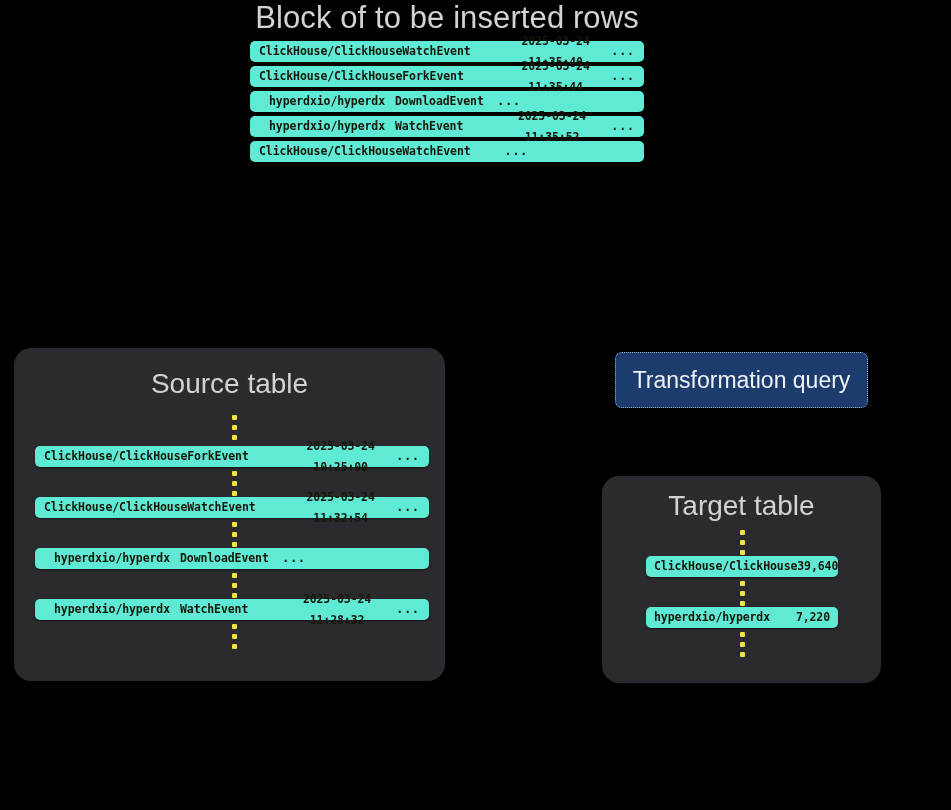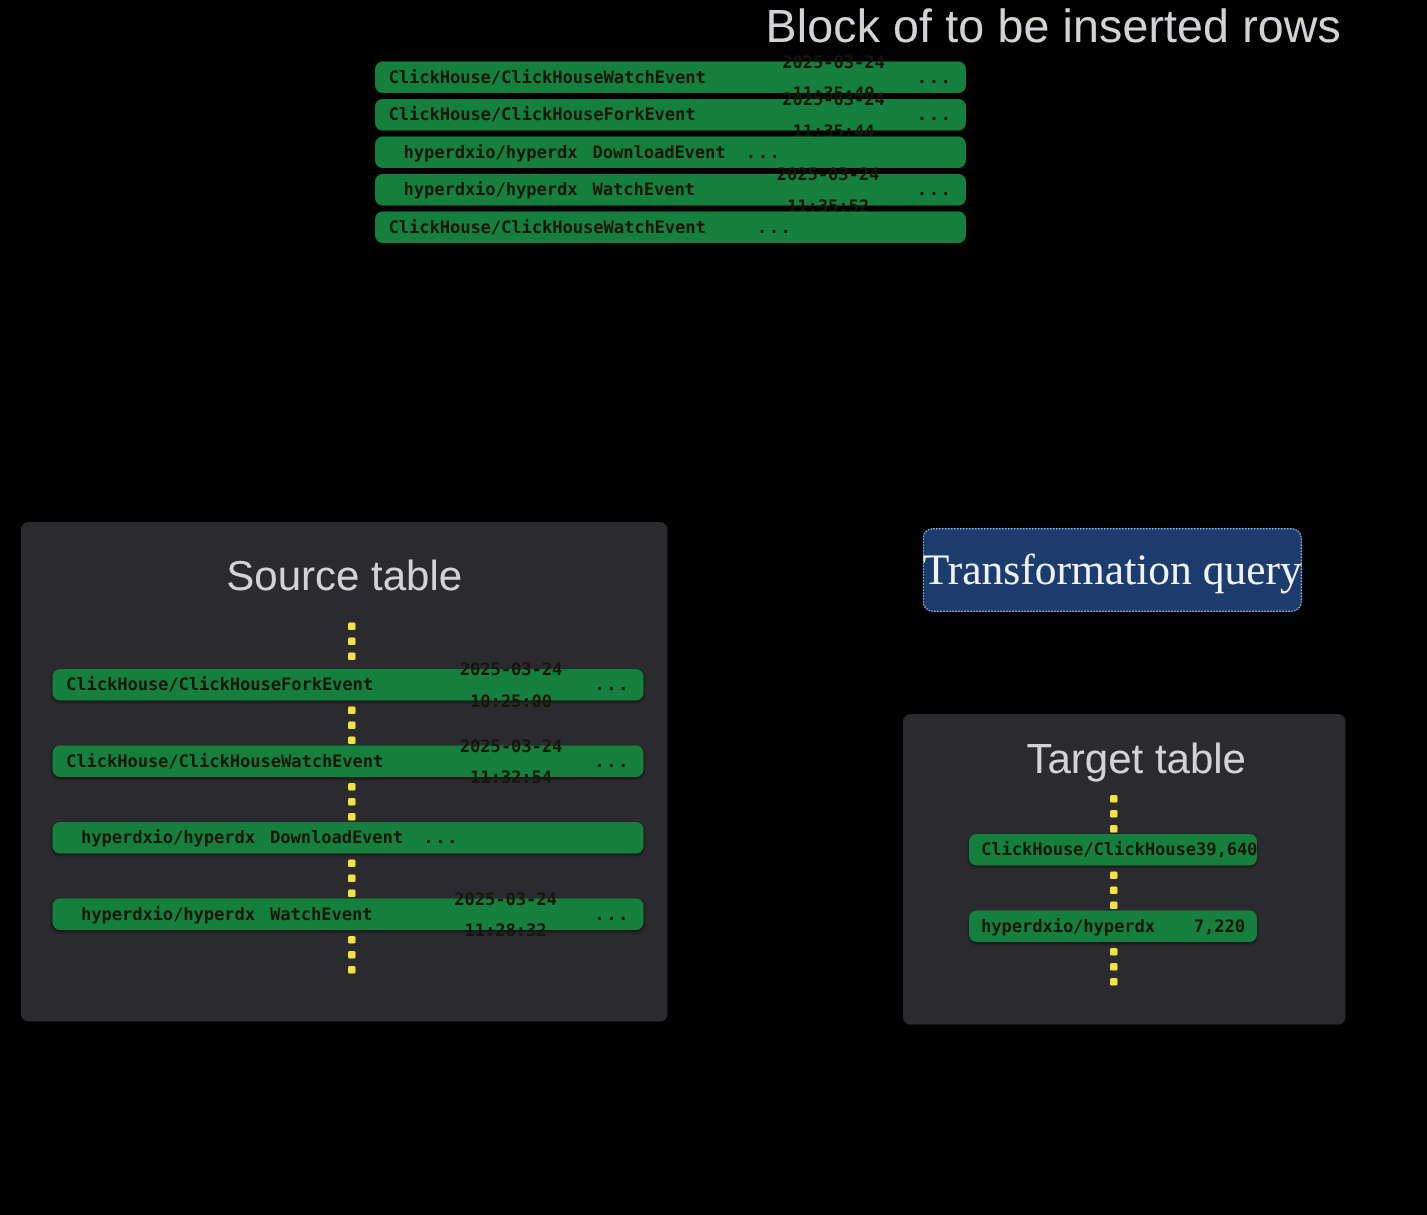--- a/index.html
+++ b/index.html
@@ -28,21 +28,21 @@
     color: #d3d3d7;
     font-family: "Liberation Sans", sans-serif;
     font-weight: 400;
     white-space: nowrap;
     letter-spacing: 0.1px;
   }
   #block-title {
     left: 0;
     top: 0;
     width: 894px;
-    text-align: right;
+    text-align: center;
     font-size: 31px;
     line-height: 36px;
   }
   #imv-title {
     left: 527px;
     top: 306px;
     font-size: 28px;
     line-height: 34px;
   }
 
@@ -51,21 +51,21 @@
     font-size: 28px;
     line-height: 34px;
     text-align: center;
     font-weight: 400;
     white-space: nowrap;
   }
 
   
   .pill {
     position: absolute;
-    background: #15803d;
+    background: #5eead4;
     color: #16160a;
     border-radius: 5px;
     font-family: "DejaVu Sans Mono", "Liberation Mono", monospace;
     font-size: 11.5px;
     font-weight: 700;
     height: 21px;
     line-height: 21px;
     display: flex;
     align-items: center;
     box-sizing: border-box;
@@ -94,38 +94,37 @@
   
   .block-row {
     left: 250px;
     width: 394px;
   }
 
   
   .panel {
     position: absolute;
     background: #2b2b2f;
-    border-radius: 5px;
+    border-radius: 17px;
     box-shadow: 0 2px 6px rgba(0,0,0,0.6);
   }
   #source-panel {
     left: 14px;
     top: 348px;
     width: 431px;
     height: 333px;
   }
   #source-panel .panel-title {
     margin-top: 19px;
   }
   #target-panel {
     left: 602px;
     top: 476px;
     width: 279px;
     height: 207px;
-    padding-left: 16px;
   }
   #target-panel .panel-title {
     margin-top: 13px;
   }
 
   
   .src-row {
     left: 21px;
     width: 394px;
   }
@@ -169,22 +168,22 @@
     width: 253px;
     height: 56px;
     background: #1c3c6e;
     border: 1px dotted #9fb4cf;
     border-radius: 7px;
     box-sizing: border-box;
     display: flex;
     align-items: center;
     justify-content: center;
     color: #f0f2f5;
-    font-size: 29px;
-    font-family: Liberation Serif, serif;
+    font-size: 23px;
+    font-family: Liberation Sans, sans-serif;
     white-space: nowrap;
   }
 </style>
 </head>
 <body>
 
 <div class="stage">
 
   <div class="heading" id="block-title">Block of to be inserted rows</div>
 

